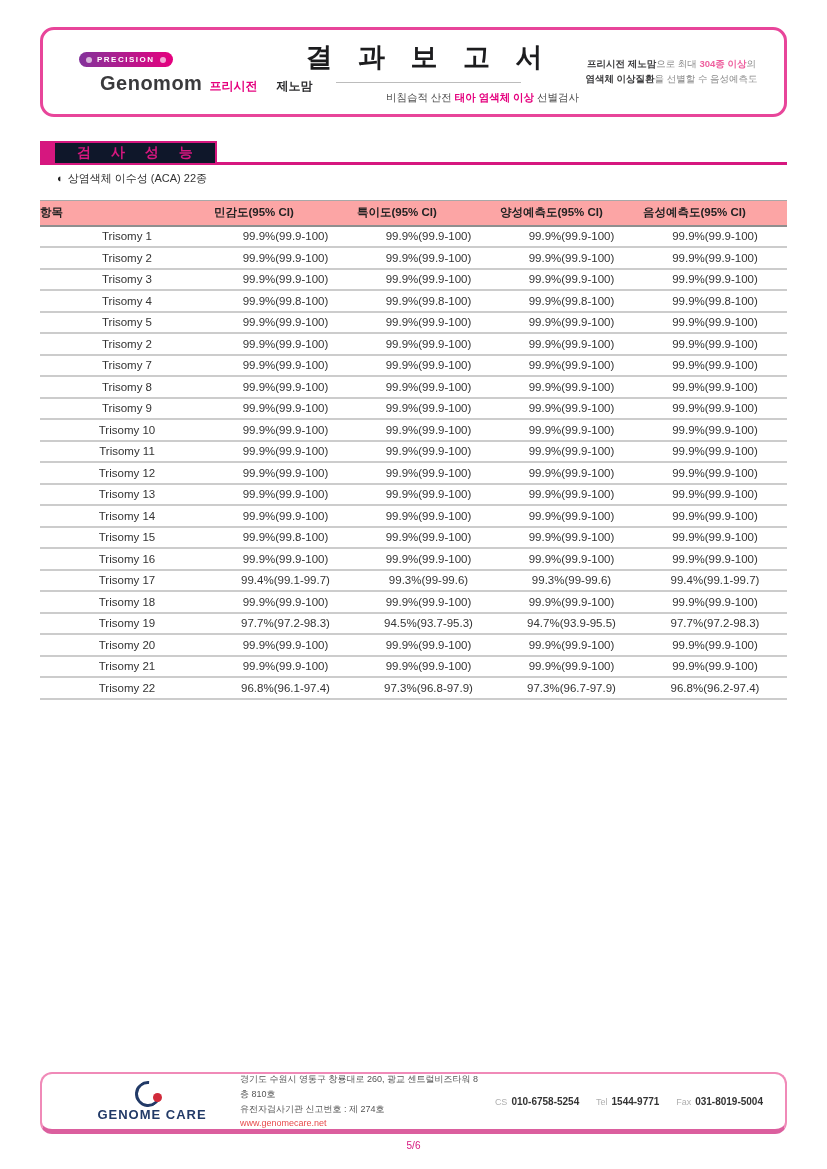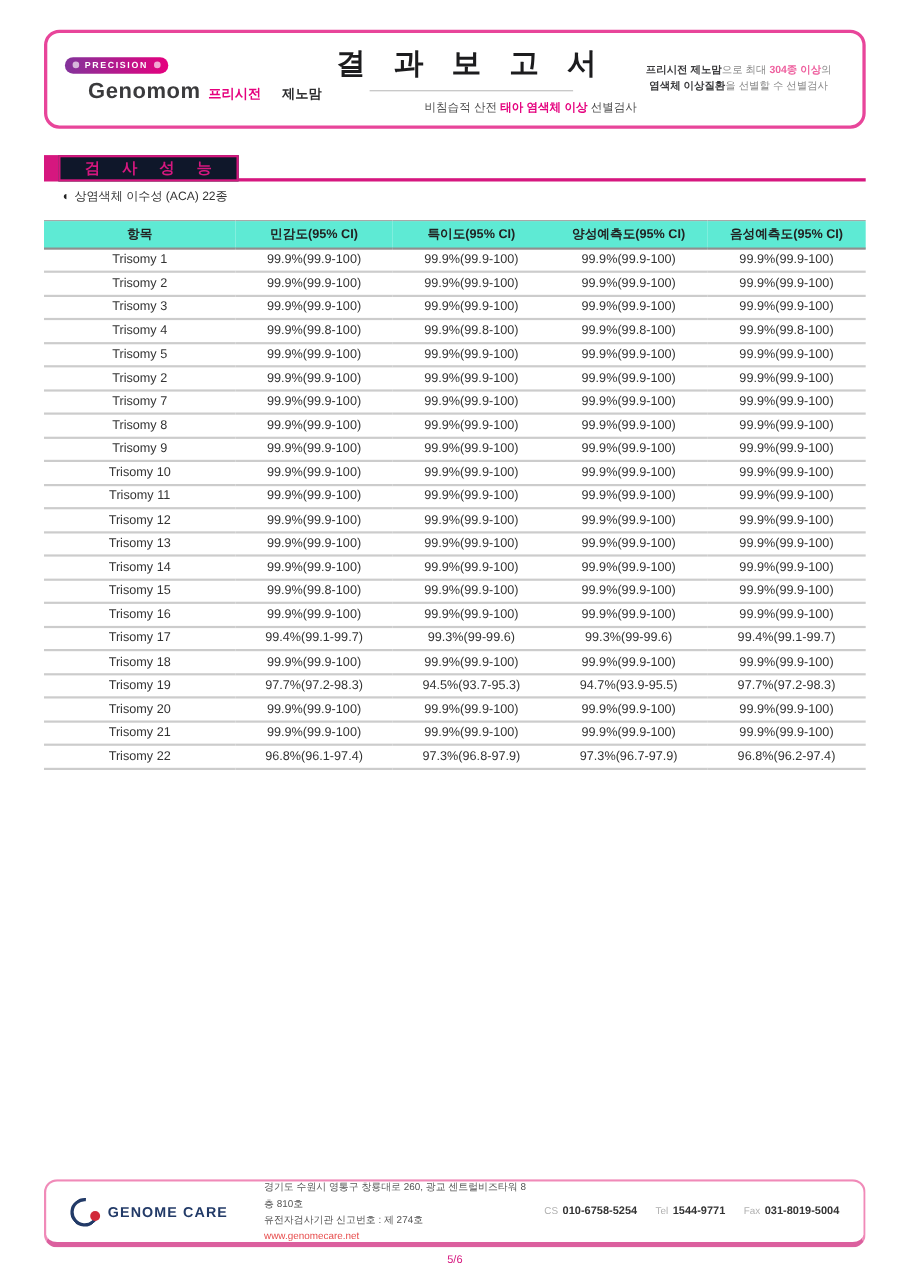--- a/index.html
+++ b/index.html
@@ -8,21 +8,21 @@
     width:827px; height:1169px; position:relative;
     font-family:"Liberation Sans","DejaVu Sans",sans-serif;
     color:#333;
   }
   
   .header-card {
     position:absolute; left:40px; top:27px; width:747px; height:90px;
     border:3px solid #e8459a; border-radius:14px;
     display:flex; align-items:center;
   }
-  .logo-zone { width:235px; padding-left:16px; }
+  .logo-zone { width:235px; padding-left:36px; }
   .badge-pill {
     display:inline-flex; align-items:center; gap:5px;
     background:linear-gradient(90deg,#83339b,#e5007e);
     color:#fff; font-size:8px; font-weight:bold; letter-spacing:1.5px;
     padding:3px 7px; border-radius:9px; margin-bottom:5px;
   }
   .badge-dot { width:6px; height:6px; border-radius:50%; background:rgba(255,255,255,0.65); display:inline-block; }
   .logo-line { white-space:nowrap; }
   .logo-en { font-size:20px; font-weight:bold; color:#3a3a3c; letter-spacing:0.5px;margin-left:21px; }
   .logo-kr-pink { font-size:12px; font-weight:bold; color:#e5007e; margin-left:7px; }
@@ -50,34 +50,34 @@
   .section-note {
     position:absolute; left:57px; top:171px; font-size:11px; color:#333;
   }
   .section-note .ic { font-size:11px; color:#222; margin-right:4px; }
   
   .perf-table {
     position:absolute; left:40px; top:200px; width:747px;
     border-collapse:collapse; table-layout:fixed;
   }
   .perf-table th {
-    background:#5eead4; height:25px; font-size:11.5px; font-weight:bold; color:#222;
-    border-top:1px solid #a8a8a8; border-bottom:2px solid #8f8f8f; text-align:center;
+    background:#fca5a5; height:25px; font-size:11.5px; font-weight:bold; color:#222;
+    border-top:1px solid #a8a8a8; border-bottom:2px solid #8f8f8f; text-align:left;
   }
   .perf-table td {
     height:21.5px; font-size:11.5px; color:#333; text-align:center;
     border-bottom:2px solid #cccccc; white-space:nowrap;
   }
   
   .footer-card {
     position:absolute; left:40px; top:1072px; width:747px; height:62px;
     border:2px solid #f08ab8; border-bottom:5px solid #db5f9e; border-radius:12px;
     display:flex; align-items:center; padding:0 22px;
   }
-  .fc-logo { display:flex; align-items:center; width:200px; }
+  .fc-logo { display:flex; align-items:center; width:200px;flex-direction:column; }
   .g-mark { position:relative; width:26px; height:26px; margin-right:8px; flex:0 0 auto; }
   .g-mark .ring {
     position:absolute; inset:0; border:3.5px solid #223a67; border-radius:50%;
     border-right-color:transparent; transform:rotate(-40deg);
   }
   .g-mark .dot {
     position:absolute; right:-1px; top:12px; width:9px; height:9px; border-radius:50%; background:#d12a3a;
   }
   .fc-logo-text { font-size:13px; font-weight:bold; color:#223a67; letter-spacing:1px; white-space:nowrap; }
   .fc-address { font-size:9px; color:#555; line-height:1.65; }
@@ -104,21 +104,21 @@
       <span class="logo-en">Genomom</span><span class="logo-kr-pink">프리시전</span><span class="logo-kr-dark">제노맘</span>
     </div>
   </div>
   <div class="title-zone">
     <div class="report-title">결 과 보 고 서</div>
     <div class="title-divider"></div>
     <div class="report-subtitle"><span>비침습적 산전 </span><span class="hl">태아 염색체 이상</span><span> 선별검사</span></div>
   </div>
   <div class="tagline-zone">
     <span class="b">프리시전 제노맘</span><span>으로 최대 </span><span class="pink">304종 이상</span><span>의</span><br>
-    <span class="b">염색체 이상질환</span><span>을 선별할 수 선별검사</span>
+    <span class="b">염색체 이상질환</span><span>을 선별할 수 음성예측도</span>
   </div>
 </div>
 
 <div class="section-header">
   <div class="sh-lead"></div>
   <div class="sh-box">검 사 성 능</div>
   <div class="sh-line"></div>
 </div>
 
 <div class="section-note">

